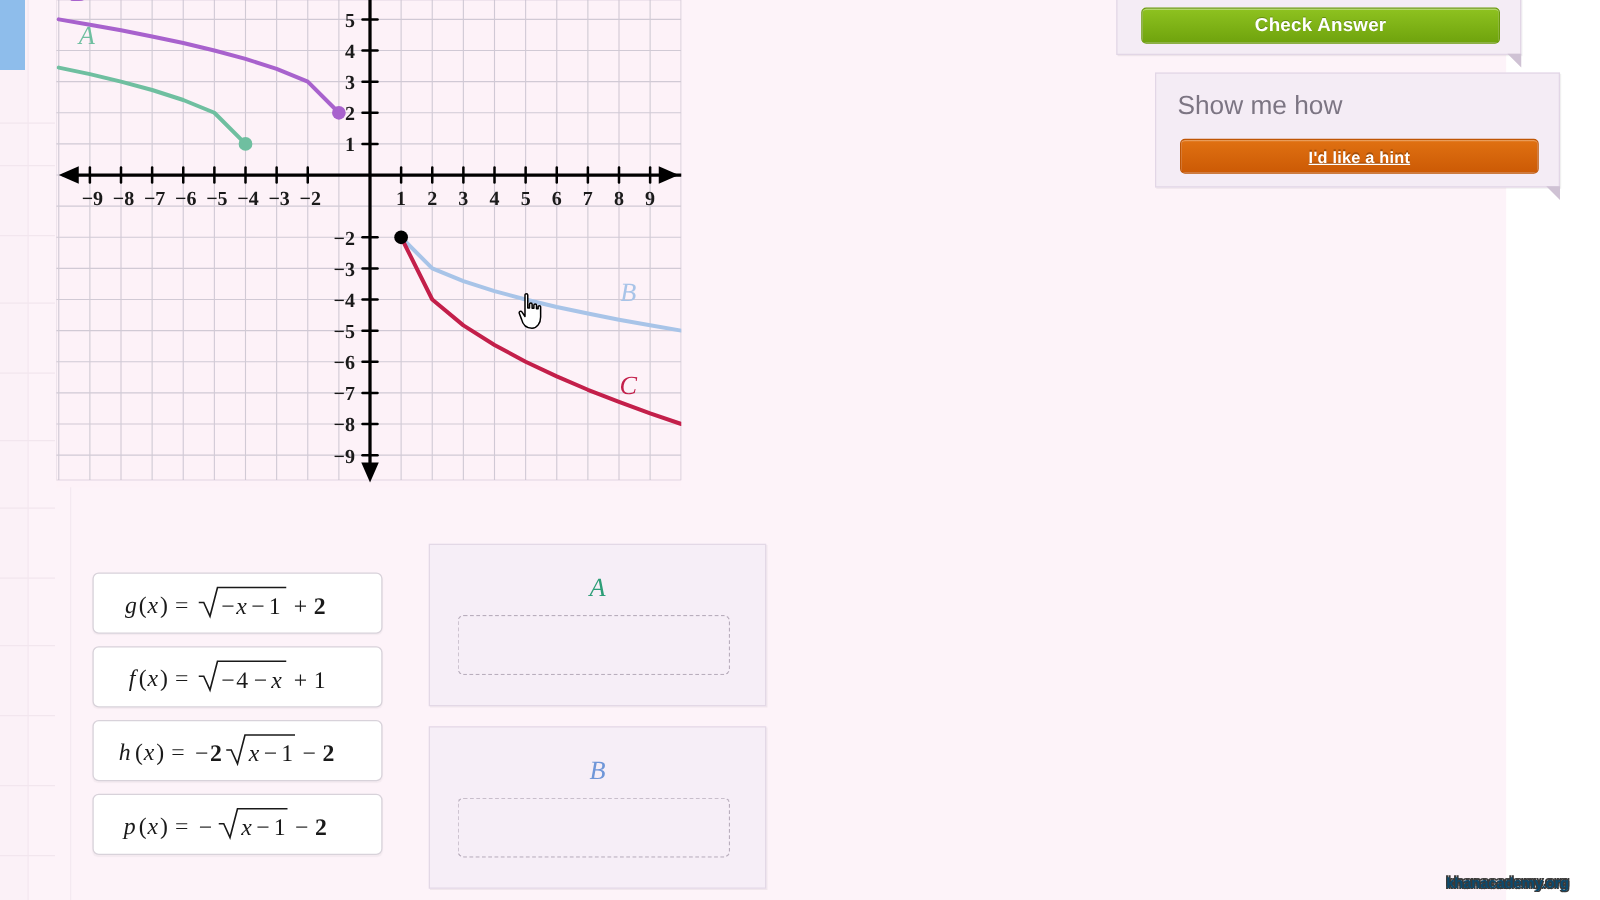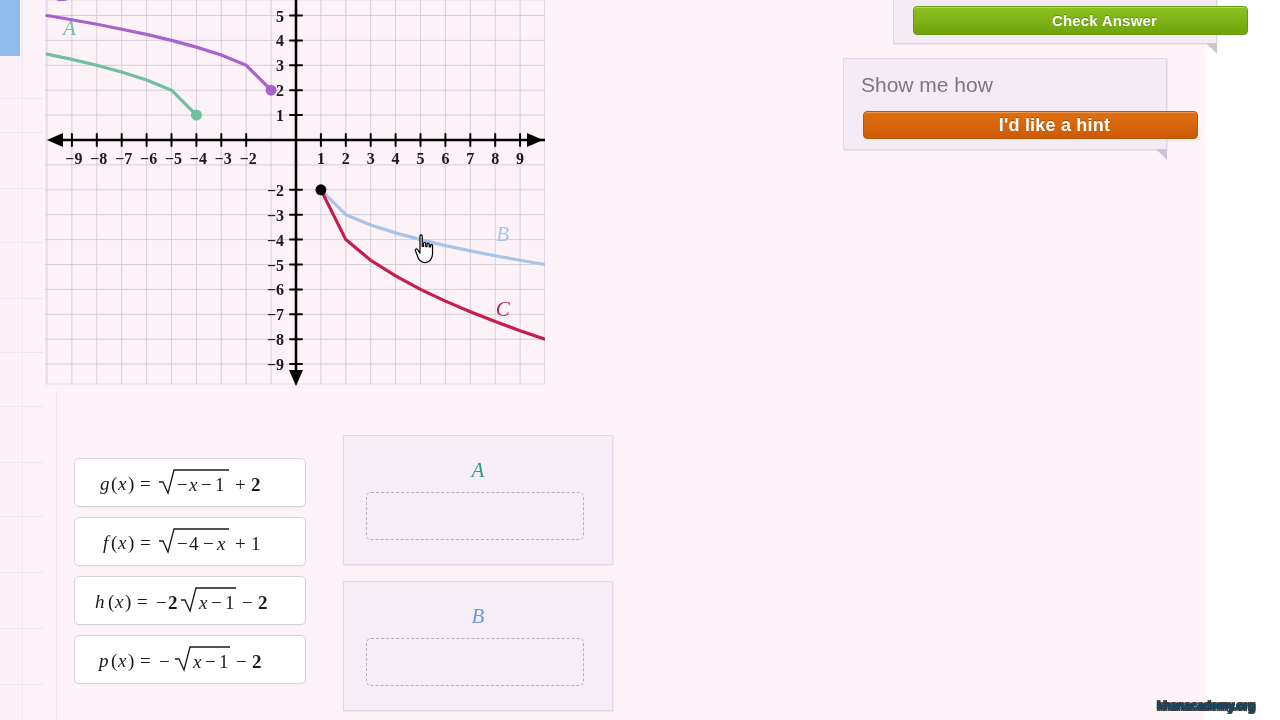--- a/index.html
+++ b/index.html
@@ -86,21 +86,21 @@
     border: 1px solid #e2d6e6;
     box-shadow: 1px 1px 0 rgba(0,0,0,0.06);
   }
   .panel-check {
     left: 893px;
     top: -28px;
     width: 322px;
     height: 70px;
   }
   .panel-hint {
-    left: 843px;
+    left: 924px;
     top: 58px;
     width: 322px;
     height: 90px;
   }
   .panel-corner {
     position: absolute;
     right: -1px;
     bottom: -11px;
     width: 0; height: 0;
     border-left: 11px solid transparent;
@@ -111,40 +111,40 @@
     display: flex;
     align-items: center;
     justify-content: center;
     border-radius: 4px;
     color: #ffffff;
     font-size: 15px;
     font-weight: bold;
     letter-spacing: 0.2px;
     text-shadow: 0 -1px 0 rgba(0,0,0,0.25);
     cursor: pointer;
-    padding-left: 48px;
   }
   .btn-check {
     left: 19px;
     top: 33px;
     width: 285px;
     height: 27px;
     background: linear-gradient(#8ec220, #6fa30d);
     border: 1px solid #6a9b0b;
     box-shadow: inset 0 1px 0 rgba(255,255,255,0.35);
   }
   .btn-hint {
     left: 19px;
     top: 52px;
     width: 285px;
     height: 26px;
     background: linear-gradient(#e07112, #cc5a05);
     border: 1px solid #bf5504;
     box-shadow: inset 0 1px 0 rgba(255,255,255,0.3);
-    font-size: 18px;
+    font-size: 13px;
+    text-decoration: underline;
   }
   .panel-title {
     position: absolute;
     left: 17px;
     top: 14px;
     font-size: 21px;
     color: #7c7583;
     font-weight: normal;
   }
 

